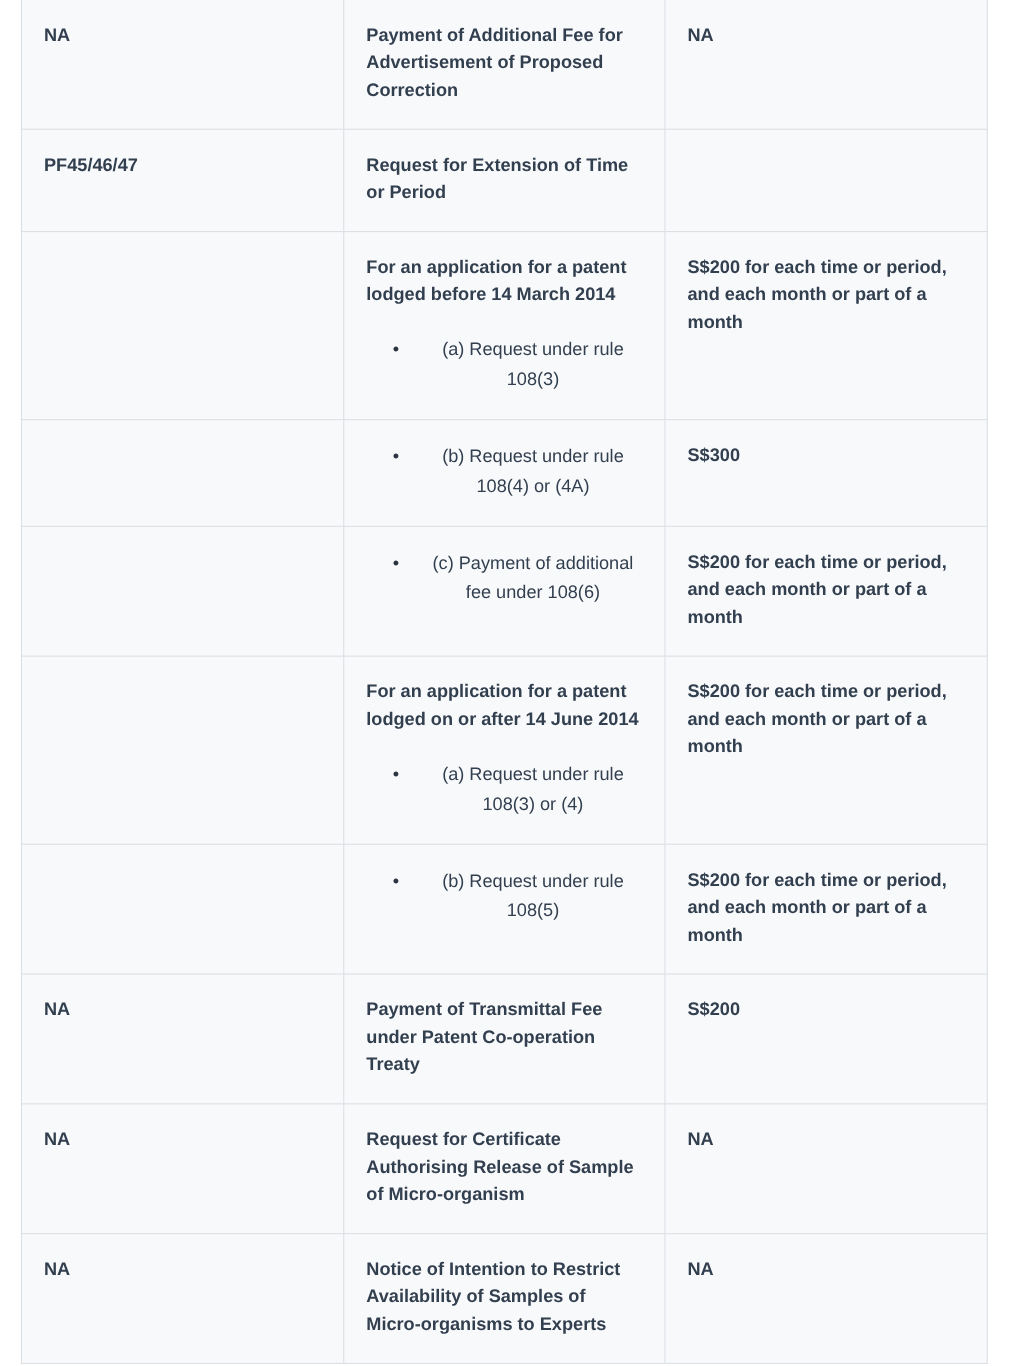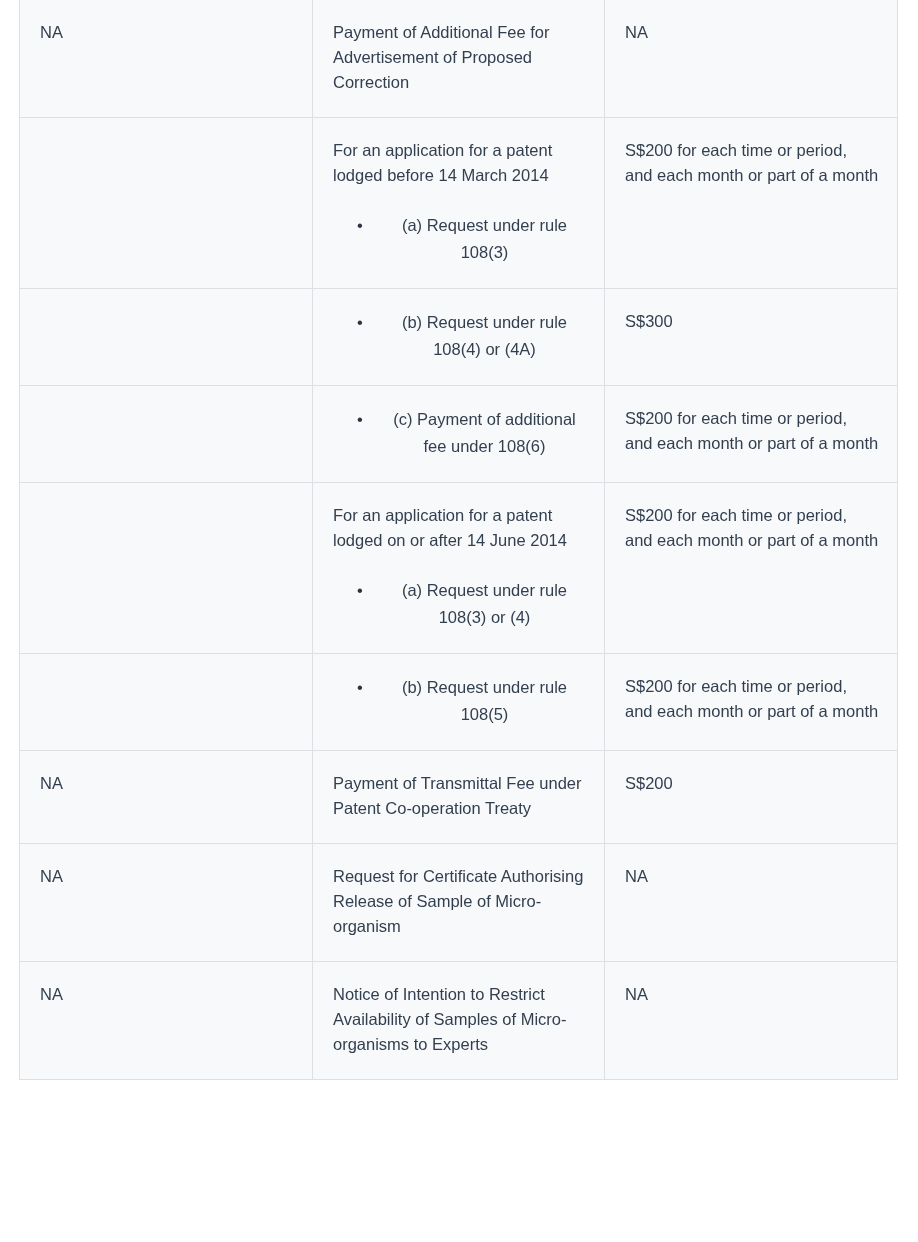--- a/index.html
+++ b/index.html
@@ -43,20 +43,21 @@
     line-height: 25px;
     color: #323f4f;
     word-wrap: break-word;
   }
   .fee-table tr:first-child td {
     border-top: none;
   }
   .cell-text {
     display: block;
     white-space: pre-line;
+    font-weight: bold;
   }
   .bullet-list {
     margin: 24px 0 0 0;
     padding: 0 0 0 24px;
     list-style: none;
   }
   .bullet-list.no-lead {
     margin-top: 0;
   }
   .bullet-list li {
@@ -98,20 +99,31 @@
           </td>
           <td>
             <span class="cell-text">Payment of Additional Fee for Advertisement of Proposed Correction</span>
           </td>
           <td>
             <span class="cell-text">NA</span>
           </td>
         </tr>
         <tr>
           <td>
+            <span class="cell-text">PF45/46/47</span>
+          </td>
+          <td>
+            <span class="cell-text">Request for Extension of Time or Period</span>
+          </td>
+          <td>
+            <span class="cell-text"></span>
+          </td>
+        </tr>
+        <tr>
+          <td>
             <span class="cell-text"></span>
           </td>
           <td>
             <span class="cell-text">For an application for a patent lodged before 14 March 2014</span>
             <ul class="bullet-list">
               <li>
                 <span class="dot">•</span>
                 <span class="li-text">(a) Request under rule 108(3)</span>
               </li>
             </ul>

